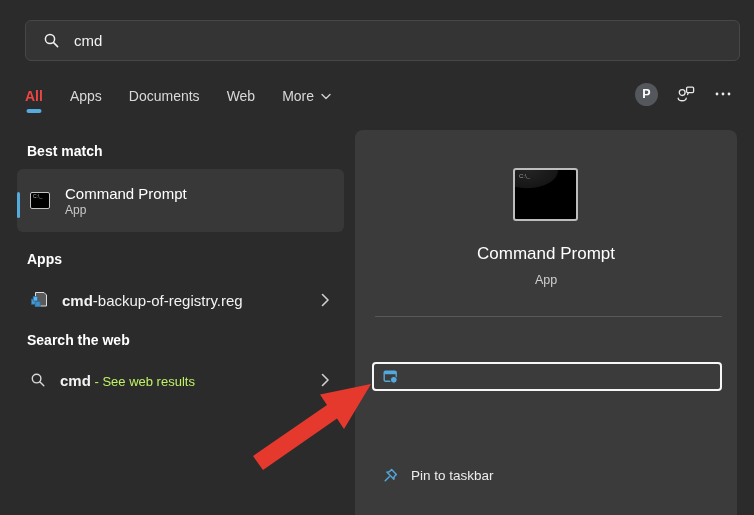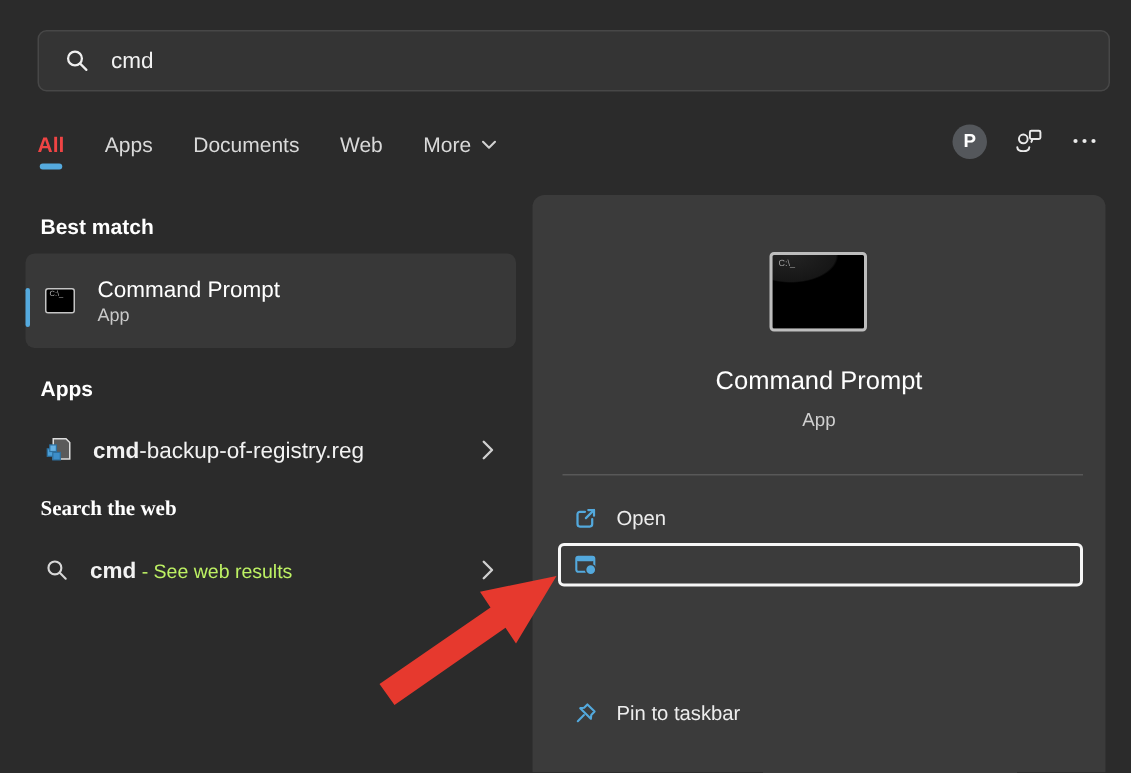--- a/index.html
+++ b/index.html
@@ -37,21 +37,21 @@
     position:absolute; top:82px; right:22px; height:24px;
     display:flex; align-items:center; gap:18px;
   }
   .avatar {
     width:23px; height:23px; border-radius:50%; background:#54575b;
     display:flex; align-items:center; justify-content:center;
     font-size:12.5px; font-weight:700; color:#fff;
   }
   
   .sec-h { position:absolute; left:27px; font-size:14px; font-weight:700; color:#fff; }
-  .h-best { top:143px; } .h-apps { top:251px; } .h-web { top:332px;font-family:Liberation Serif, serif; }
+  .h-best { top:143px; } .h-apps { top:251px; } .h-web { top:332px; }
 
   .best-card {
     position:absolute; left:17px; top:169px; width:327px; height:63px;
     background:#383838; border-radius:6px;
     display:flex; align-items:center; padding-left:13px; gap:15px;
   }
   .accent-bar {
     position:absolute; left:0; top:23px; width:3px; height:26px;
     border-radius:2px; background:#55aade;
   }
@@ -216,32 +216,20 @@
       </svg>
   </span>
 </div>
 
 <div class="panel">
   <div class="big-icon">C:\_</div>
   <div class="panel-title">Command Prompt</div>
   <div class="panel-sub">App</div>
   <div class="panel-sep"></div>
 
-  <div class="action a-open">
-    <span class="aicon">
-      <svg width="15" height="15" viewBox="0 0 15 15">
-          <g fill="none" stroke="#53a9dd" stroke-width="1.5" stroke-linecap="round" stroke-linejoin="round">
-            <path d="M7 3.2 H3.6 A1.6 1.6 0 0 0 2 4.8 v6.6 A1.6 1.6 0 0 0 3.6 13 h6.6 a1.6 1.6 0 0 0 1.6-1.6 V8"></path>
-            <path d="M9.2 2 H13 V5.8"></path>
-            <line x1="13" y1="2" x2="7.6" y2="7.4"></line>
-          </g>
-        </svg>
-    </span>
-    <span>Open</span>
-  </div>
 
   <div class="action a-run focused">
     <span class="aicon">
       <svg width="15" height="15" viewBox="0 0 15 15">
           <g>
             <rect x="1.2" y="2.2" width="12" height="10" rx="1.3" fill="none" stroke="#53a9dd" stroke-width="1.4"></rect>
             <rect x="1.2" y="2.2" width="12" height="3" rx="1.3" fill="#53a9dd"></rect>
             <circle cx="10.8" cy="10.8" r="3.4" fill="#53a9dd" stroke="#3b3b3b" stroke-width="1"></circle>
           </g>
         </svg>

